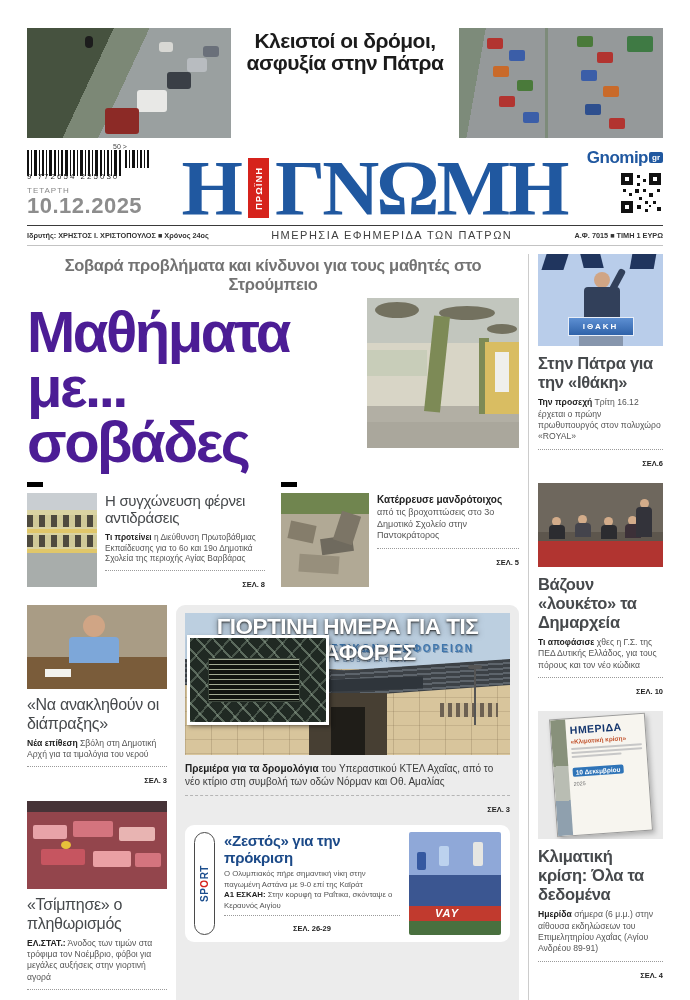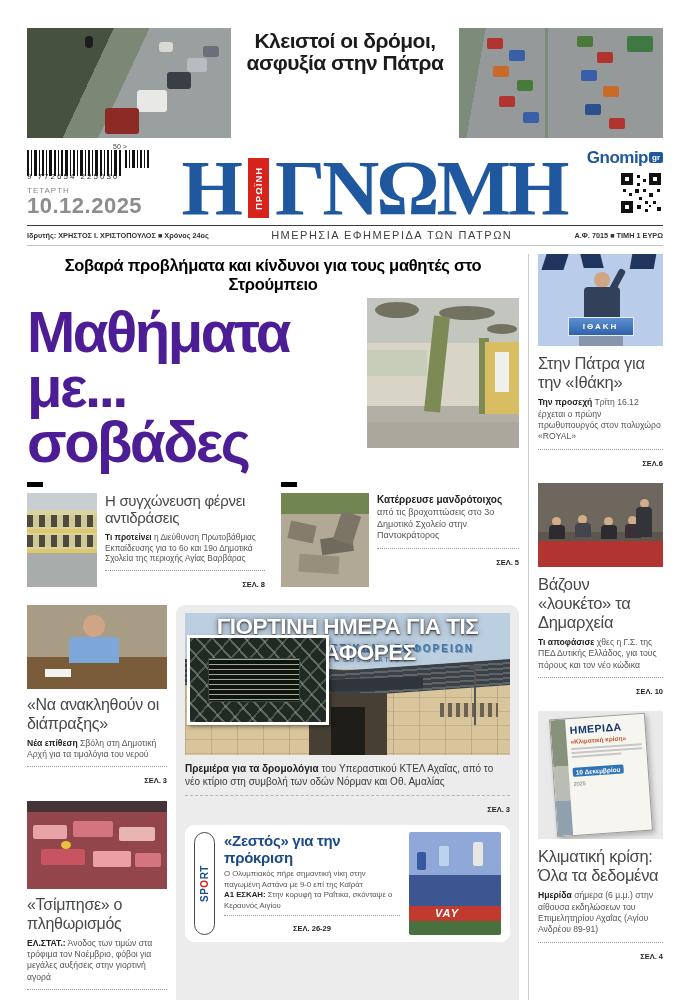--- a/index.html
+++ b/index.html
@@ -40,21 +40,21 @@
   .founder-row { margin-top:6px; border-top:1px solid #3a3a3a; border-bottom:1px solid #c3c3c3; display:flex; justify-content:space-between; align-items:center; padding:3px 0 4px; }
   .founder { font-size:7.3px; font-weight:bold; color:#333; }
   .tagline { font-size:11px; color:#3f3f3f; letter-spacing:1.5px; }
   .issueprice { font-size:7.3px; font-weight:bold; color:#333; }
 
   
   .maingrid { display:flex; margin-top:8px; }
   .maincol { width:492px; flex:none; }
   .rightrail { flex:1; border-left:1px solid #ccc; margin-left:9px; padding-left:9px; }
 
-  .kicker { text-align:center; font-size:16.5px; font-weight:600; color:#000000; margin:2px 0 4px; letter-spacing:-0.3px; }
+  .kicker { text-align:center; font-size:16.5px; font-weight:600; color:#737373; margin:2px 0 4px; letter-spacing:-0.3px; }
   .headrow { display:flex; gap:10px; }
   .bighead { flex:1; font-size:58px; font-weight:800; letter-spacing:-2.5px; line-height:0.95; color:#4c1d95; padding-top:6px; }
   .leadphoto { width:152px; height:150px; flex:none; position:relative; overflow:hidden; }
 
   .school-ceiling { background:linear-gradient(180deg,#c2c6be 0 30%,#d8d5c6 30% 72%,#b2afa4 72% 100%); }
   .patch { position:absolute; background:#73715f; border-radius:50%; }
   .pillar { position:absolute; background:#7d8a56; }
 
   
   .subrow { display:flex; gap:16px; margin-top:13px; }
@@ -117,21 +117,21 @@
   .sport-body { font-size:7.8px; color:#555; line-height:1.35; margin-top:3px; }
   .sport-body b { color:#222; }
   .sport-refline { border-top:1px dotted #9a9a9a; margin-top:4px; padding-top:1px; text-align:center; }
   .sportphoto { width:92px; flex:none; position:relative; overflow:hidden; border-radius:2px; background:linear-gradient(180deg,#8fa8d8 0 42%,#3b5691 42% 74%,#49703f 74% 100%); }
   .adboard { position:absolute; left:0; right:0; bottom:14px; height:15px; background:#c13a2e; color:#fff; font-style:italic; font-weight:800; font-size:11px; padding-left:26px; line-height:15px; letter-spacing:1px; }
   .player { position:absolute; border-radius:2px; }
 
   
   .module { margin-bottom:13px; }
   .mod-photo { width:100%; position:relative; overflow:hidden; }
-  .mod-title { font-size:16.5px; color:#46494c; font-weight:400; line-height:1.16; letter-spacing:-0.3px; margin-top:8px; }
+  .mod-title { font-size:16.5px; color:#46494c; font-weight:700; line-height:1.16; letter-spacing:-0.3px; margin-top:8px; }
   .mod-body { font-size:8.6px; color:#555; line-height:1.32; margin-top:5px; }
   .mod-body b { color:#222; }
 
   .ithaki-photo { background:linear-gradient(180deg,#b9cdea 0 100%); }
   .backdrop-letter { position:absolute; background:#20355e; }
   .person-head { position:absolute; border-radius:50%; background:#d0a585; }
   .person-body { position:absolute; background:#32405a; border-radius:4px 4px 0 0; }
   .person-arm { position:absolute; background:#32405a; border-radius:3px; }
   .podium { position:absolute; left:50%; bottom:10px; width:66px; height:19px; margin-left:-33px; background:linear-gradient(180deg,#5d8fd2,#2f62a9); border:1px solid #e8eef8; color:#fff; font-size:8px; font-weight:bold; text-align:center; line-height:18px; letter-spacing:2px; }
   .lectern { position:absolute; left:50%; bottom:0; width:44px; height:10px; margin-left:-22px; background:#8796ad; }

